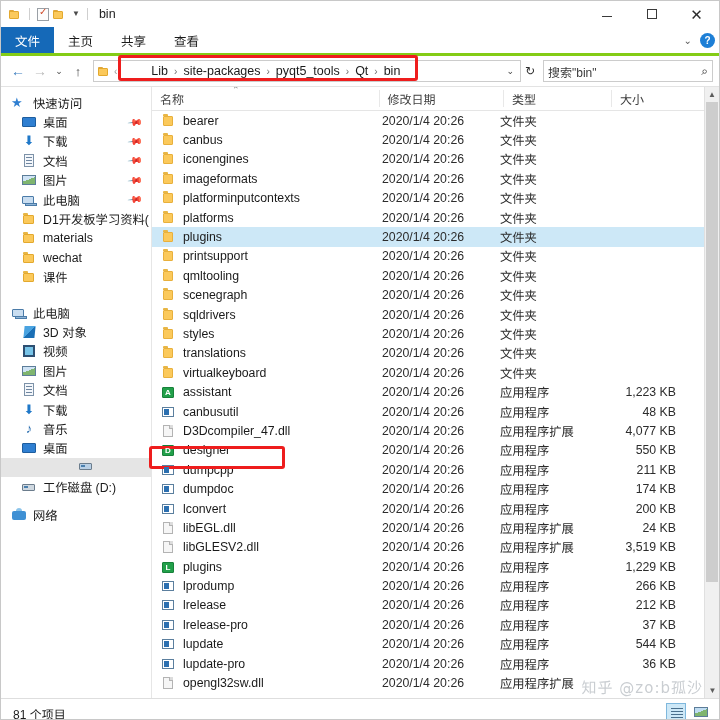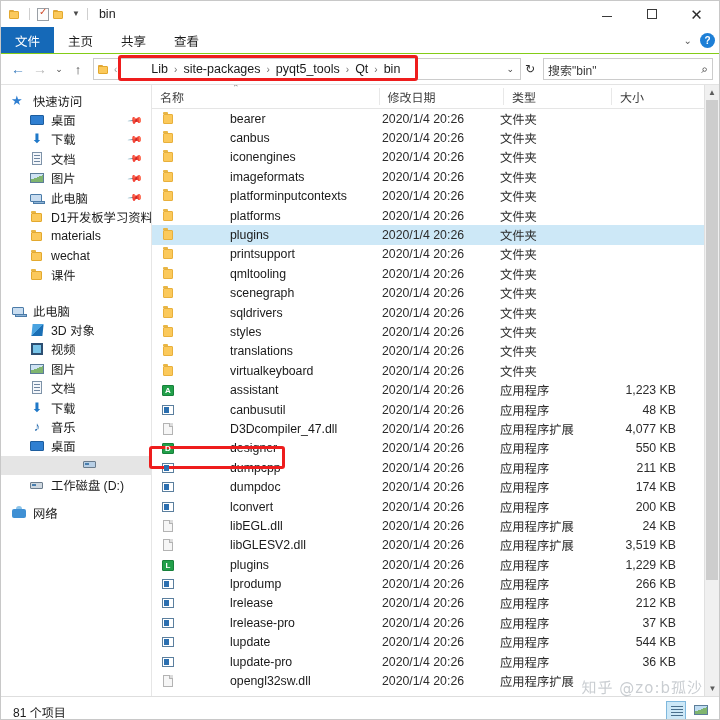--- a/index.html
+++ b/index.html
@@ -78,21 +78,21 @@
   .win-btn.max span { display:block; width: 10px; height:10px; border:1px solid #3a3a3a; box-sizing:border-box;}
   .win-btn.close { font-size: 15px; font-weight: 300; }
 
   
   .ribbon {
     position: relative;
     height: 26px;
     background: #ffffff;
     display: flex;
     align-items: stretch;
-    border-bottom: 1px solid #84cc16;
+    border-bottom: 3px solid #84cc16;
   }
   .tab {
     display: flex; align-items: center; justify-content: center;
     padding: 0 14px; font-size: 12.5px; color: #1b1b1b; height: 26px;
     box-sizing: border-box;
   }
   .tab.file {
     background: #1569b8; color: #ffffff; min-width: 53px;
   }
   .ribbon-right {
@@ -155,21 +155,21 @@
     padding-left: 10px; position: relative; font-size: 12.3px;
     color: #1b1b1b; white-space: nowrap;
   }
   .nav-item.sel { background: #e5e5e5; flex-direction: column; }
   .nav-item .lbl { margin-left: 6px; overflow: hidden; text-overflow: clip;}
   .nav-item .pin {
     position: absolute; right: 10px; color: #9aa5b1; font-size: 10px;
     transform: rotate(40deg);
   }
   .ind-0 { padding-left: 10px; }
-  .ind-1 { padding-left: 28px; }
+  .ind-1 { padding-left: 20px; }
   .nav-gap { height: 8px; }
 
   
   .ico { width: 16px; height: 16px; display: inline-block; position: relative; flex: 0 0 16px;}
   .ico-star { color: #2f7fd1; font-size: 13px; line-height: 16px; }
   .ico-desktop::after {
     content:""; position:absolute; left:1px; top:3px; width:14px; height:10px;
     background:#2f7fd1; border:1px solid #1d5d9e; border-radius:1px; box-sizing:border-box;
   }
   .ico-down { color: #1f78c8; font-size: 13px; line-height: 16px; text-align:center;}
@@ -261,21 +261,21 @@
   .sortmark {
     position: absolute; left: 80px; top: -5px; font-size: 9px; color:#8a8a8a;
   }
   .rows { position: relative; }
   .row {
     display: flex; height: 19.4px; align-items: center; font-size: 12.3px;
     color: #1a1a1a; white-space: nowrap;
   }
   .row.sel { background: #cde8f7; }
   .cell { box-sizing: border-box; overflow: hidden; }
-  .cell-name { width: 230px; display: flex; align-items: center; padding-left: 8px; gap: 47px; }
+  .cell-name { width: 230px; display: flex; align-items: center; padding-left: 8px; }
   .cell-name .nm { margin-left: 7px; }
   .cell-date { width: 118px; color: #2c2c2c; }
   .cell-type { width: 100px; color: #2c2c2c; }
   .cell-size { width: 90px; text-align: right; padding-right: 14px; color: #2c2c2c;}
 
   
   .fico { width: 16px; height: 16px; position: relative; flex: 0 0 16px;}
   .fico.folder::after {
     content:""; position:absolute; left:3px; top:3px; width:10px; height:10px;
     background:#fbc95b; border:1px solid #e8b03c; border-radius:1px; box-sizing:border-box;

